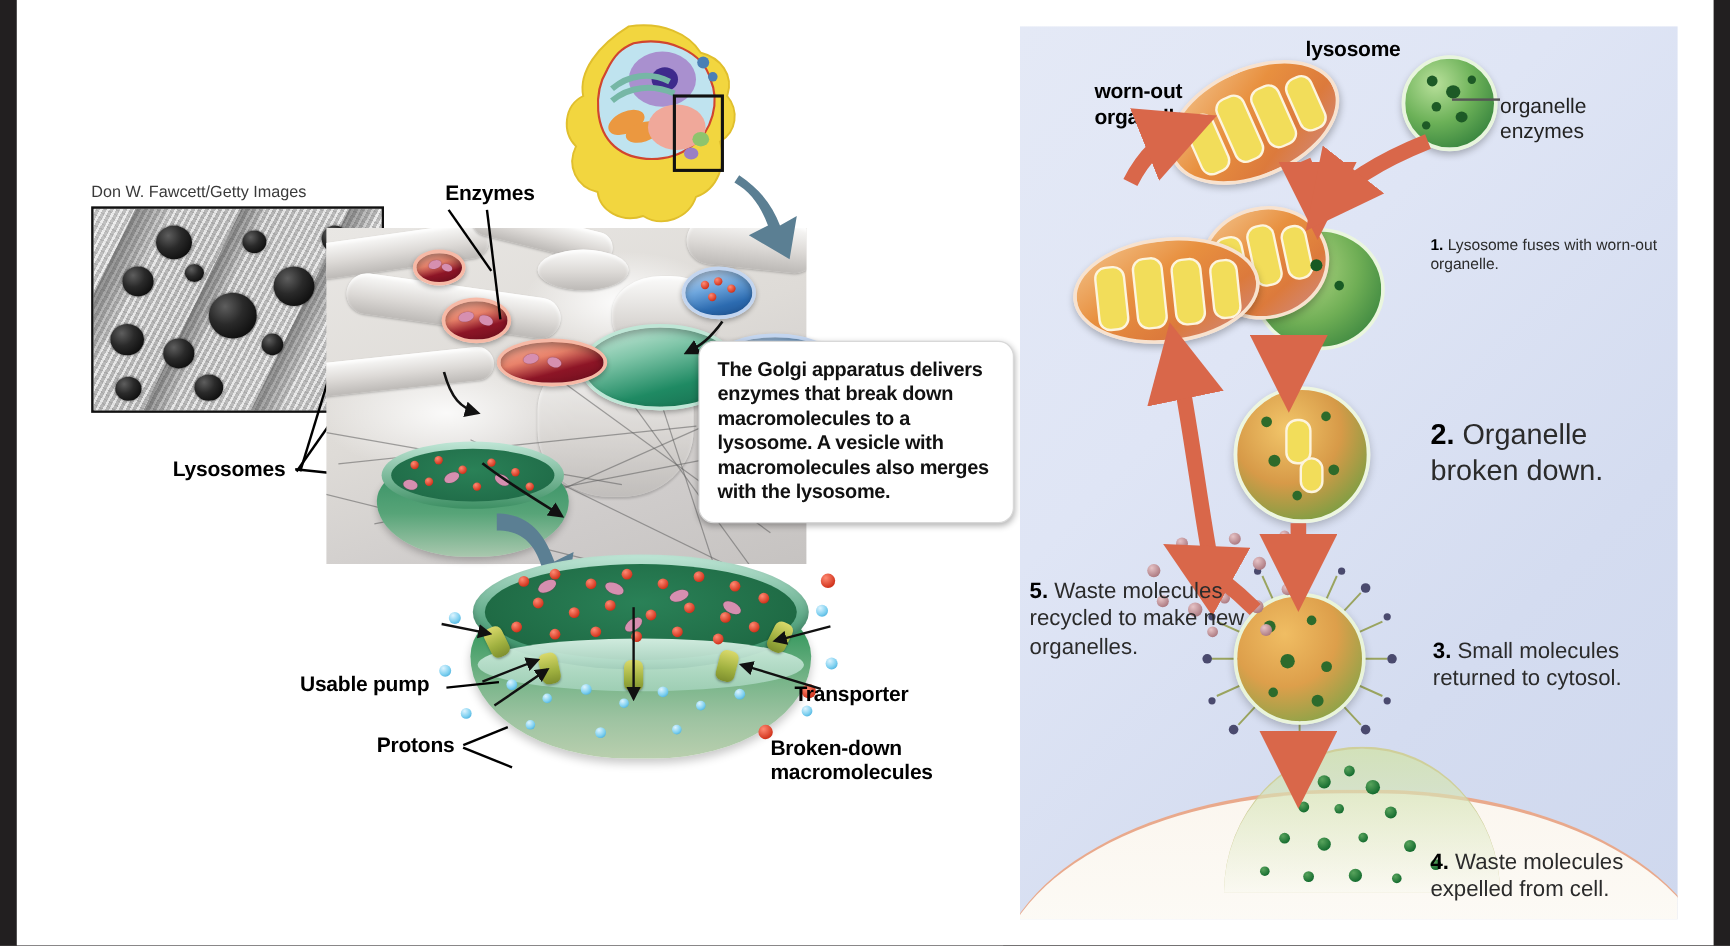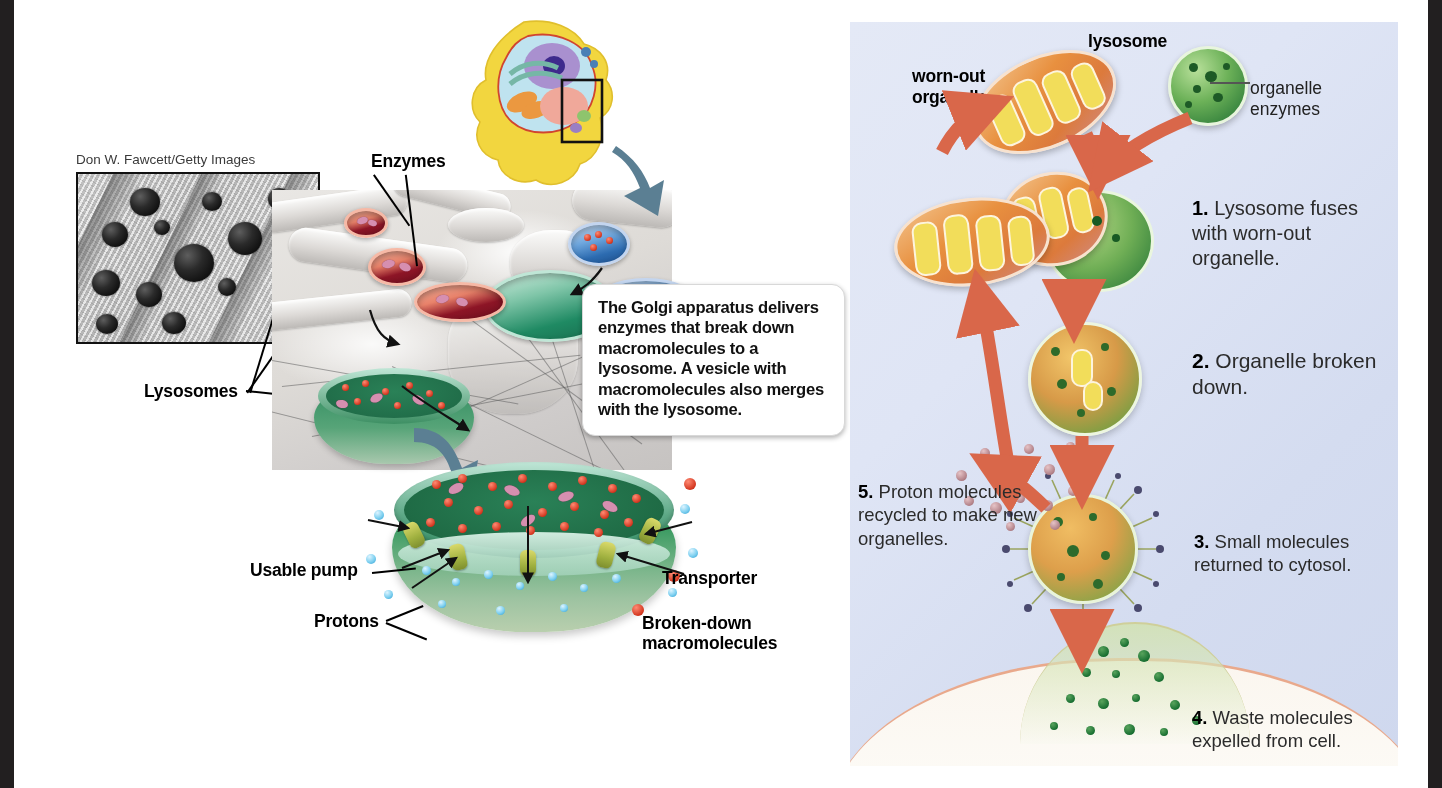--- a/index.html
+++ b/index.html
@@ -509,37 +509,37 @@
           <path d="M340,96 C300,112 268,132 254,150"></path>
           <path d="M224,278 L224,296"></path>
           <path d="M232,414 L232,462"></path>
           <path d="M232,592 L232,626"></path>
           <path d="M160,452 C150,400 142,330 130,272"></path>
           <path d="M196,486 C180,470 160,454 142,444"></path>
           <path d="M92,130 C104,106 120,92 140,84"></path>
         </g>
       </svg>
 
-      <div class="abs" style="left:342px;top:174px;width:200px;font-size:20px;line-height:1.26;">
+      <div class="abs" style="left:342px;top:174px;width:200px;font-size:13px;line-height:1.26;">
         <span class="stepnum">1.</span>
         <span class="steptxt">Lysosome fuses with worn-out organelle.</span>
       </div>
-      <div class="abs" style="left:342px;top:326px;width:190px;font-size:21px;line-height:1.26;">
+      <div class="abs" style="left:342px;top:326px;width:190px;font-size:24px;line-height:1.26;">
         <span class="stepnum">2.</span>
         <span class="steptxt">Organelle broken down.</span>
       </div>
       <div class="abs" style="left:344px;top:508px;width:196px;font-size:18.5px;line-height:1.26;">
         <span class="stepnum">3.</span>
         <span class="steptxt">Small molecules returned to cytosol.</span>
       </div>
       <div class="abs" style="left:342px;top:684px;width:198px;font-size:18.5px;line-height:1.26;">
         <span class="stepnum">4.</span>
         <span class="steptxt">Waste molecules expelled from cell.</span>
       </div>
       <div class="abs" style="left:8px;top:458px;width:196px;font-size:18.5px;line-height:1.26;">
         <span class="stepnum">5.</span>
-        <span class="steptxt">Proton molecules recycled to make new organelles.</span>
+        <span class="steptxt">Waste molecules recycled to make new organelles.</span>
       </div>
 
     </div>
 
   </div>
 </div>
 
 </body></html>

